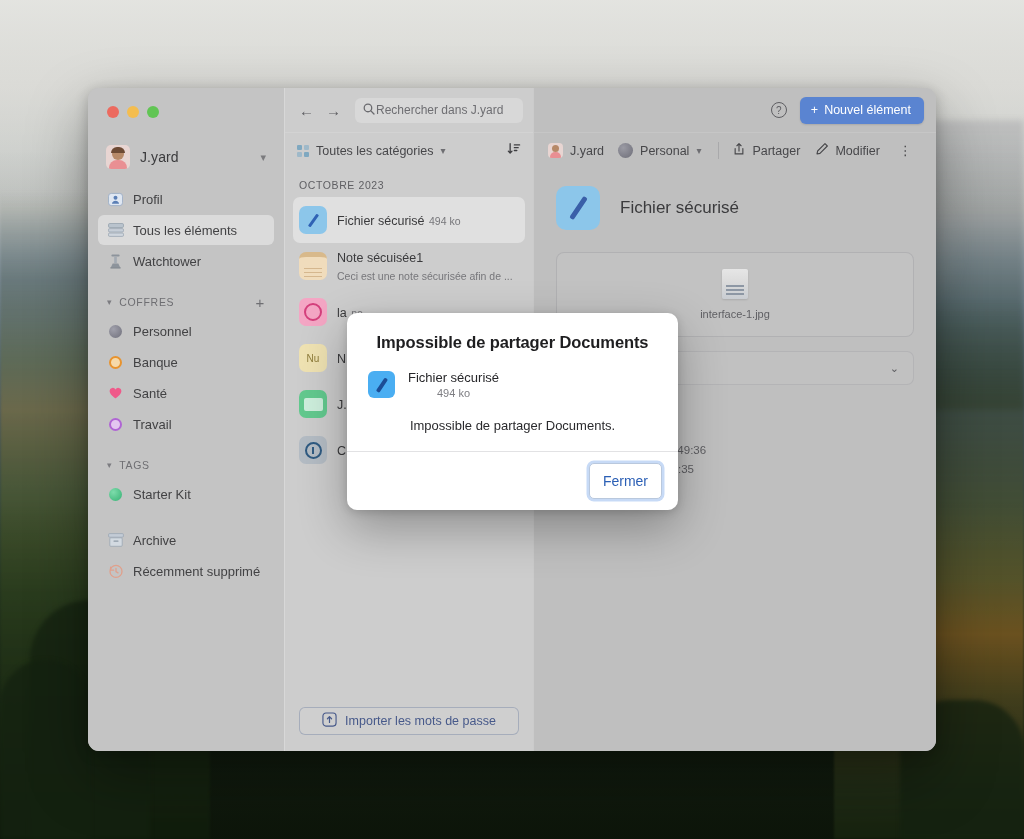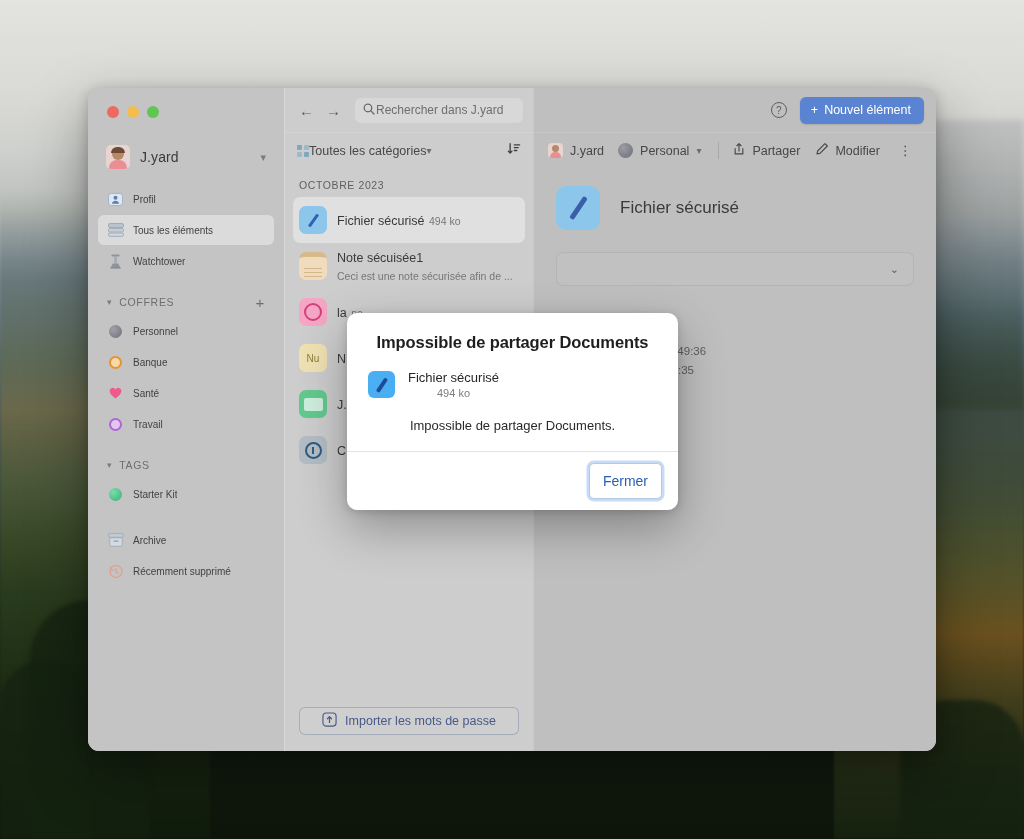--- a/index.html
+++ b/index.html
@@ -172,21 +172,21 @@
     color: #7b7b7e; font-size: 11px; line-height: 1;
   }
 
   .nav { margin-top: 10px; }
   .nav-item {
     display: flex; align-items: center;
     height: 30px;
     margin: 1px 10px;
     padding: 0 9px;
     border-radius: 6px;
-    font-size: 10px;
+    font-size: 13px;
     color: #424244;
   }
   .nav-item.sel { background: rgba(255,255,255,0.40); }
   .nav-item .ico {
     width: 17px; height: 17px;
     margin-right: 9px;
     flex: 0 0 17px;
     display: flex; align-items: center; justify-content: center;
   }
   .nav-item .lbl { white-space: nowrap; overflow: hidden; text-overflow: ellipsis; }
@@ -234,20 +234,21 @@
     min-width: 0;
     margin-left: 2px;
   }
   .search .mag { color: #6b6b6f; font-size: 11px; }
   .search .ph { font-size: 12px; color: #6e6e72; white-space: nowrap; }
 
   #filterbar {
     height: 36px;
     display: flex; align-items: center;
     padding: 0 12px 0 12px;
+    gap: 7px;
     border-top: 1px solid rgba(255,255,255,0.12);
   }
   .grid-ico { display: grid; grid-template-columns: 5px 5px; grid-template-rows: 5px 5px; gap: 2px; }
   .grid-ico i { background: #9fb9c9; border-radius: 1px; display: block; }
   .grid-ico i:nth-child(1), .grid-ico i:nth-child(4) { background: #7fa8c0; }
   .filter-lbl { font-size: 12.5px; color: #47474a; }
   .filter-chev { font-size: 10px; color: #6e6e72; }
   .spacer { flex: 1; }
   .sort-ico { color: #4a4a4d; font-size: 13px; }
 
@@ -730,20 +731,28 @@
       </div>
 
       <div id="detail-body">
         <div class="file-head">
           <span class="file-icon-lg">
               <span class="nib"></span>
             </span>
           <span class="file-title">Fichier sécurisé</span>
         </div>
 
+        <div class="attach-box">
+          <span class="thumb">
+              <i style="top:16px"></i>
+              <i style="top:20px"></i>
+              <i style="top:24px"></i>
+            </span>
+          <span class="thumb-cap">interface-1.jpg</span>
+        </div>
 
         <div class="collapse-row">
           <span class="c">⌄</span>
         </div>
 
         <div class="meta">
           <div>Modifié: 25/10/2023 11:49:36</div>
           <div>Créé: 25/10/2023 11:49:35</div>
         </div>
       </div>

